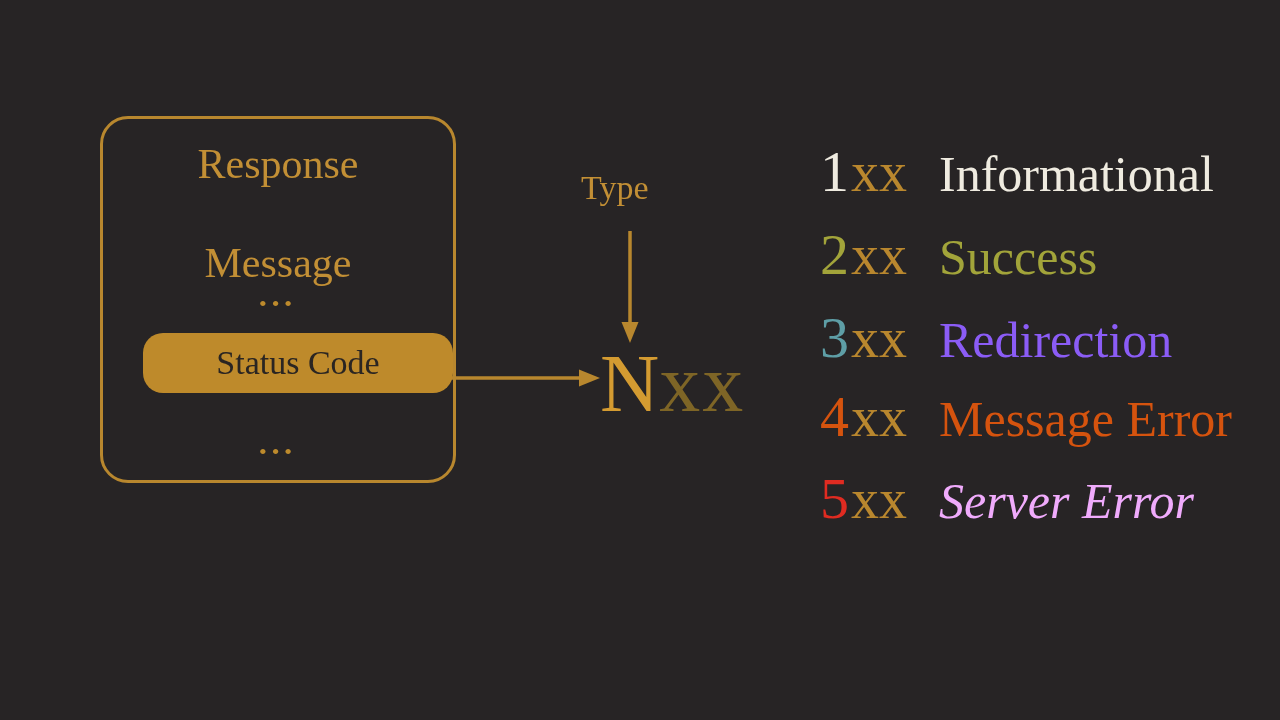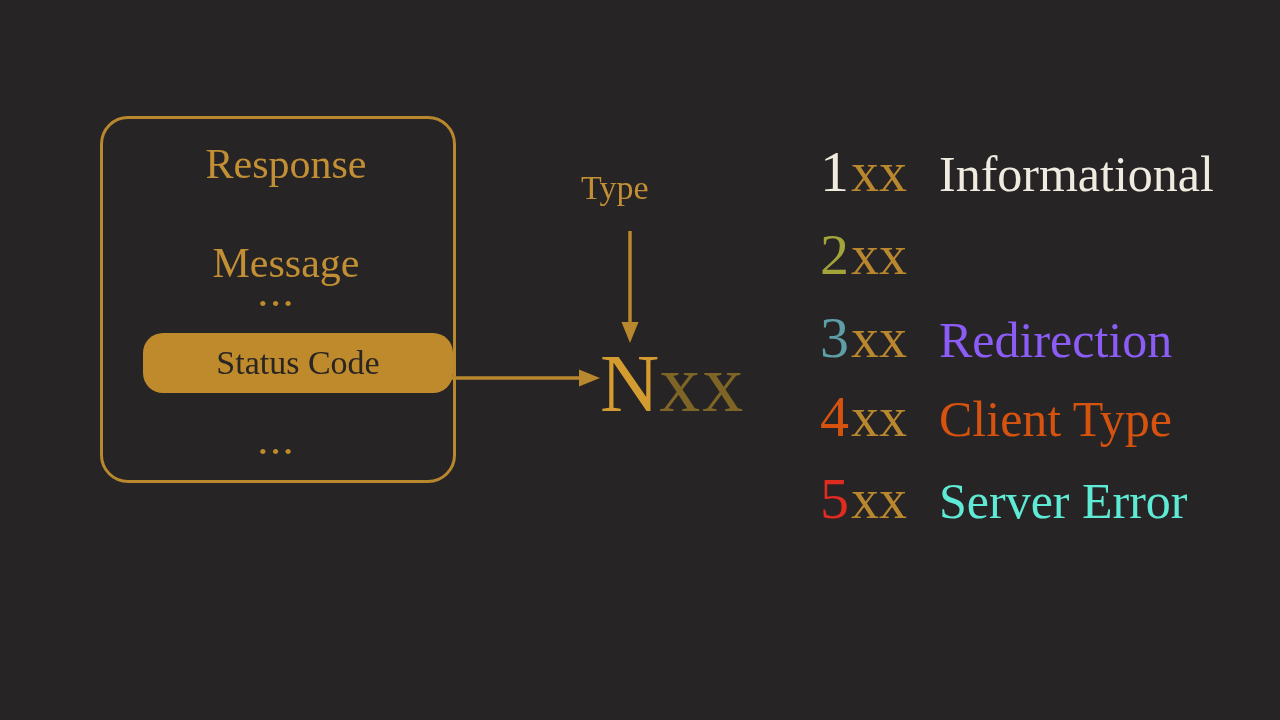--- a/index.html
+++ b/index.html
@@ -30,21 +30,20 @@
     border-radius: 28px;
     box-sizing: content-box;
   }
   .box-title {
     position: absolute;
     left: 0; width: 100%;
     text-align: center;
     font-size: 42px;
     color: #C28F35;
     line-height: 1;
-    padding-left: 8px;
   }
   .box-title.line1 { top: 24px; }
   .box-title.line2 { top: 84px; margin-top: 39px; }
   .dots {
     position: absolute;
     left: 0; width: 100%;
     text-align: center;
     color: #BD8A2C;
     font-size: 22px;
     letter-spacing: 5px;
@@ -139,34 +138,35 @@
 
     <div class="lrow r0">
       <span class="ldigit" style="color: rgb(239, 235, 224);">1</span>
       <span class="lxx">xx</span>
       <span class="llabel" style="color: rgb(239, 235, 224);">Informational</span>
     </div>
 
     <div class="lrow r1">
       <span class="ldigit" style="color: rgb(162, 164, 58);">2</span>
       <span class="lxx">xx</span>
+      <span class="llabel" style="color: rgb(162, 164, 58);">Success</span>
     </div>
 
     <div class="lrow r2">
       <span class="ldigit" style="color: rgb(94, 158, 166);">3</span>
       <span class="lxx">xx</span>
       <span class="llabel" style="color: #8b5cf6;">Redirection</span>
     </div>
 
     <div class="lrow r3">
       <span class="ldigit" style="color: rgb(213, 83, 14);">4</span>
       <span class="lxx">xx</span>
-      <span class="llabel" style="color: rgb(213, 83, 14);">Client Type</span>
+      <span class="llabel" style="color: rgb(213, 83, 14);">Message Error</span>
     </div>
 
     <div class="lrow r4">
       <span class="ldigit" style="color: rgb(224, 43, 33);">5</span>
       <span class="lxx">xx</span>
-      <span class="llabel" style="color: #5eead4;">Server Error</span>
+      <span class="llabel" style="color: #f0abfc; font-style: italic;">Server Error</span>
     </div>
 
   </div>
 </div>
 
 </body></html>

